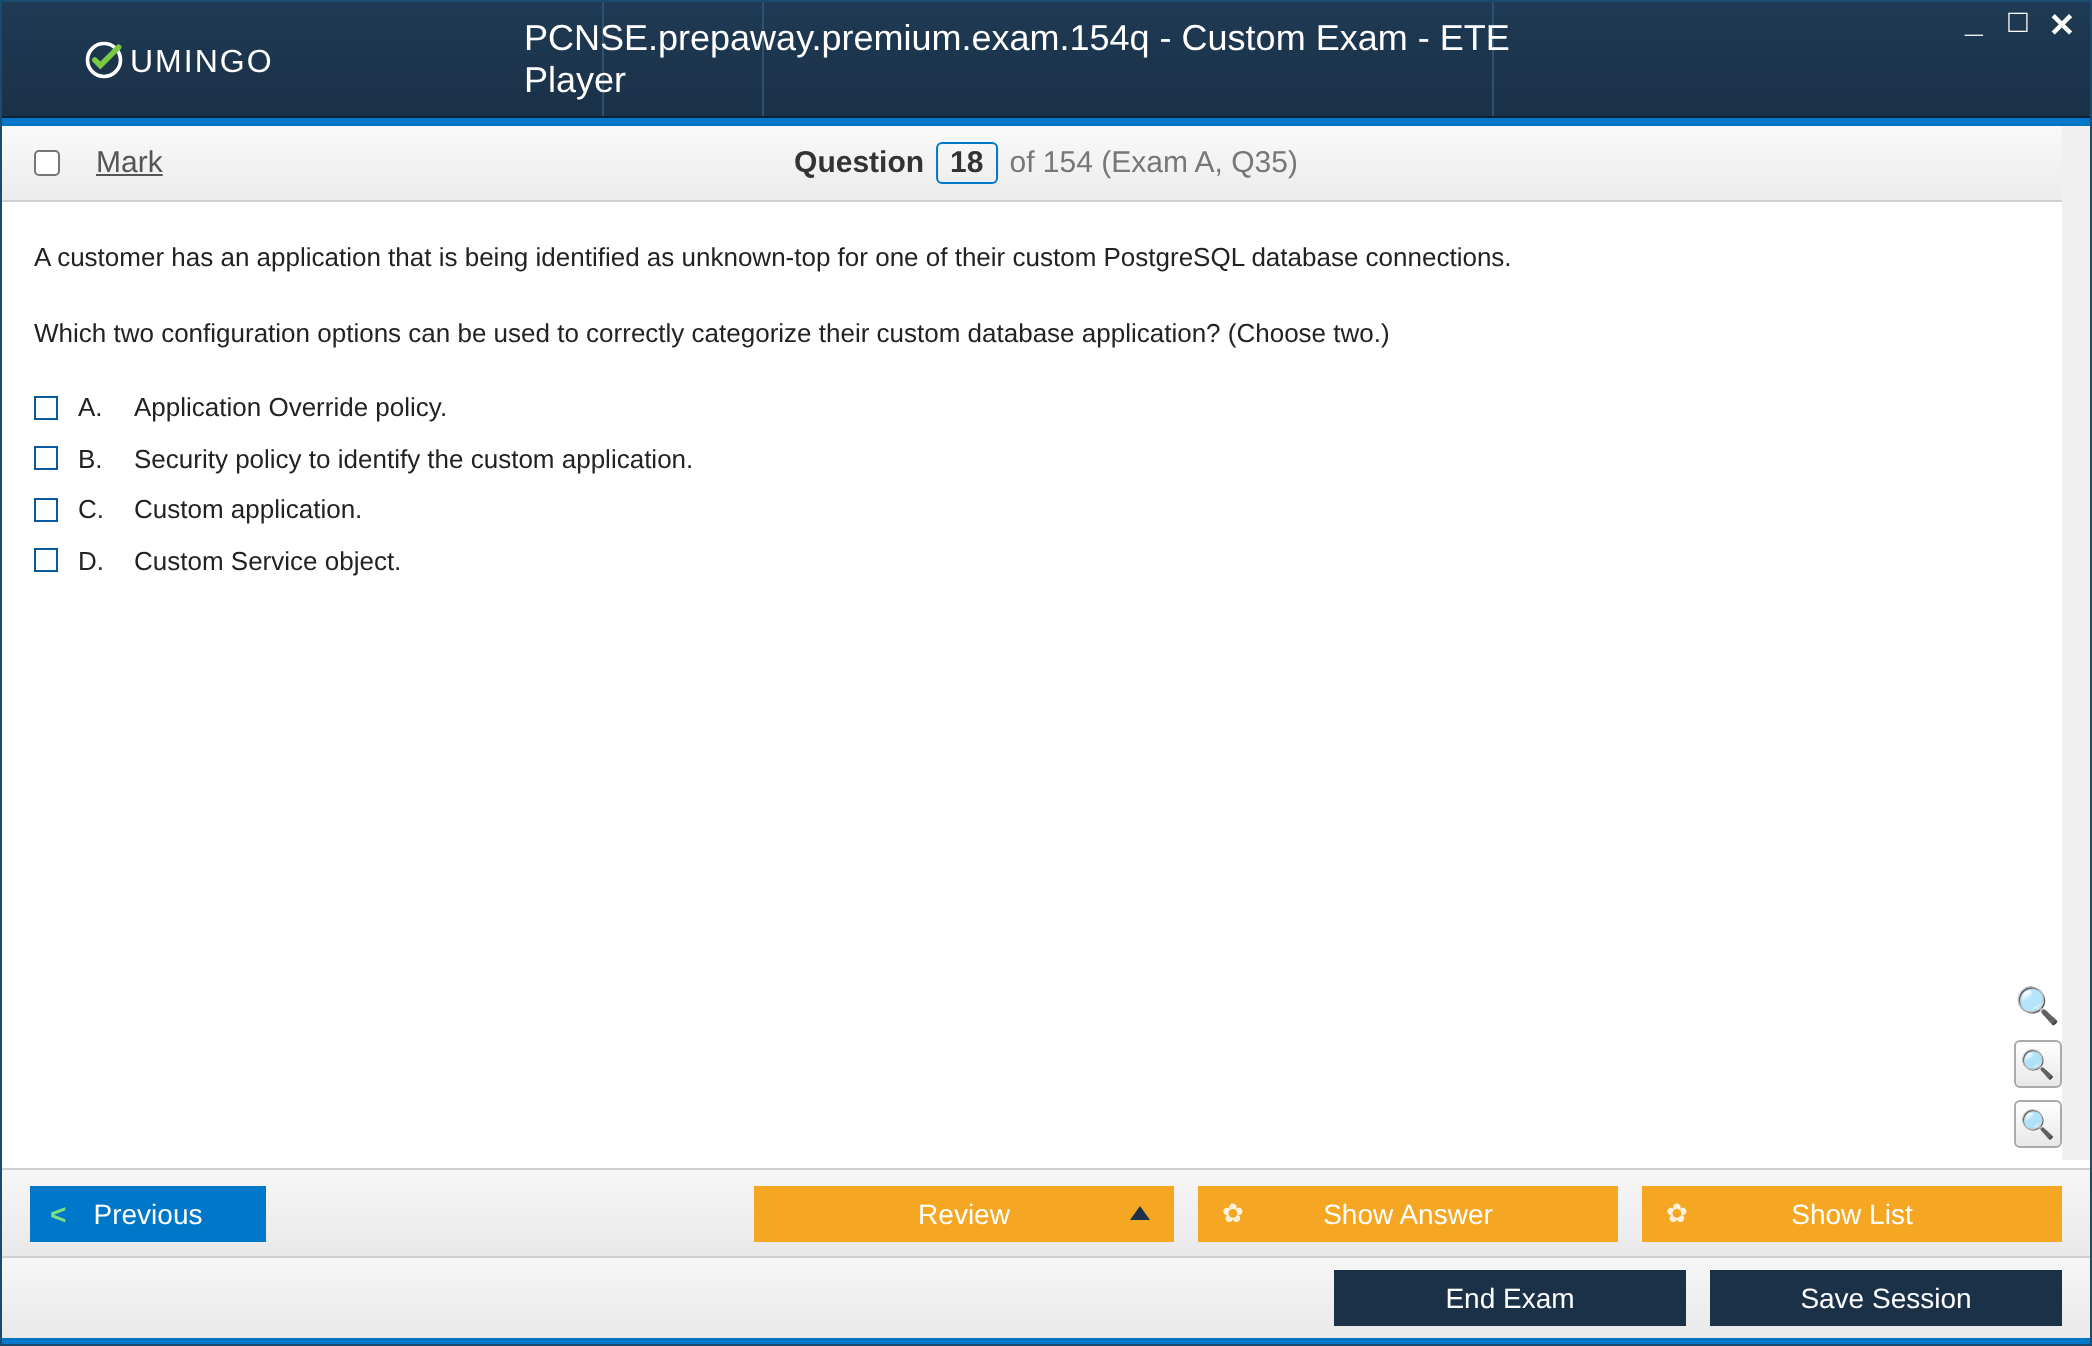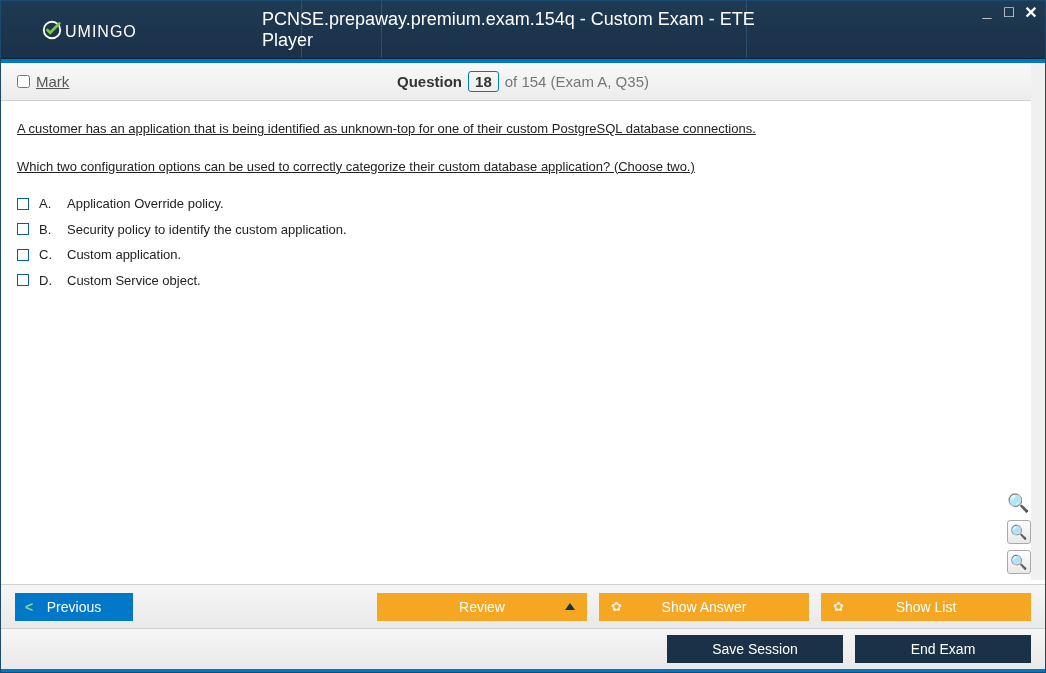--- a/index.html
+++ b/index.html
@@ -65,21 +65,21 @@
   height: 38px;
   background: linear-gradient(to bottom, #f9f9f9, #ececec);
   border-bottom: 1px solid #d0d0d0;
   display: flex;
   align-items: center;
   padding: 0 16px;
   color: #555;
   font-size: 15px;
   position: relative;
 }
-.mark-wrap { display: flex; align-items: center; gap: 6px; }
+.mark-wrap { display: flex; align-items: center; gap: 18px; }
 .mark-cb { width: 13px; height: 13px; }
 .mark-label { color: #555; text-decoration: underline; }
 .q-center {
   position: absolute;
   left: 50%;
   transform: translateX(-50%);
   display: flex;
   align-items: center;
   gap: 6px;
 }
@@ -95,21 +95,21 @@
 .content {
   flex: 1;
   padding: 18px 16px;
   font-size: 13px;
   color: #222;
   font-family: Arial, sans-serif;
   line-height: 1.5;
   overflow: auto;
   position: relative;
 }
-.content p { margin-bottom: 18px; text-decoration: underline; }
+.content p { margin-bottom: 18px; }
 .options { margin-top: 2px; }
 .opt-row { display: flex; align-items: center; gap: 10px; margin-bottom: 6px; }
 .opt-cb {
   width: 12px; height: 12px;
   border: 1.5px solid #0a5aa0;
   background: #fff;
   flex-shrink: 0;
 }
 .opt-letter { width: 18px; }
 .zoom-tools {
@@ -293,21 +293,21 @@
       <span>Show Answer</span>
     </button>
     <button class="btn btn-orange">
       <span class="btn-icon">✿</span>
       <span>Show List</span>
     </button>
   </div>
 
   <div class="footer2">
     <button class="btn btn-dark">
+      <span>End Exam</span>
+    </button>
+    <button class="btn btn-dark">
       <span>Save Session</span>
-    </button>
-    <button class="btn btn-dark">
-      <span>End Exam</span>
     </button>
   </div>
 
   <div class="scrollbar-v"></div>
 </div>
 
 </body></html>

